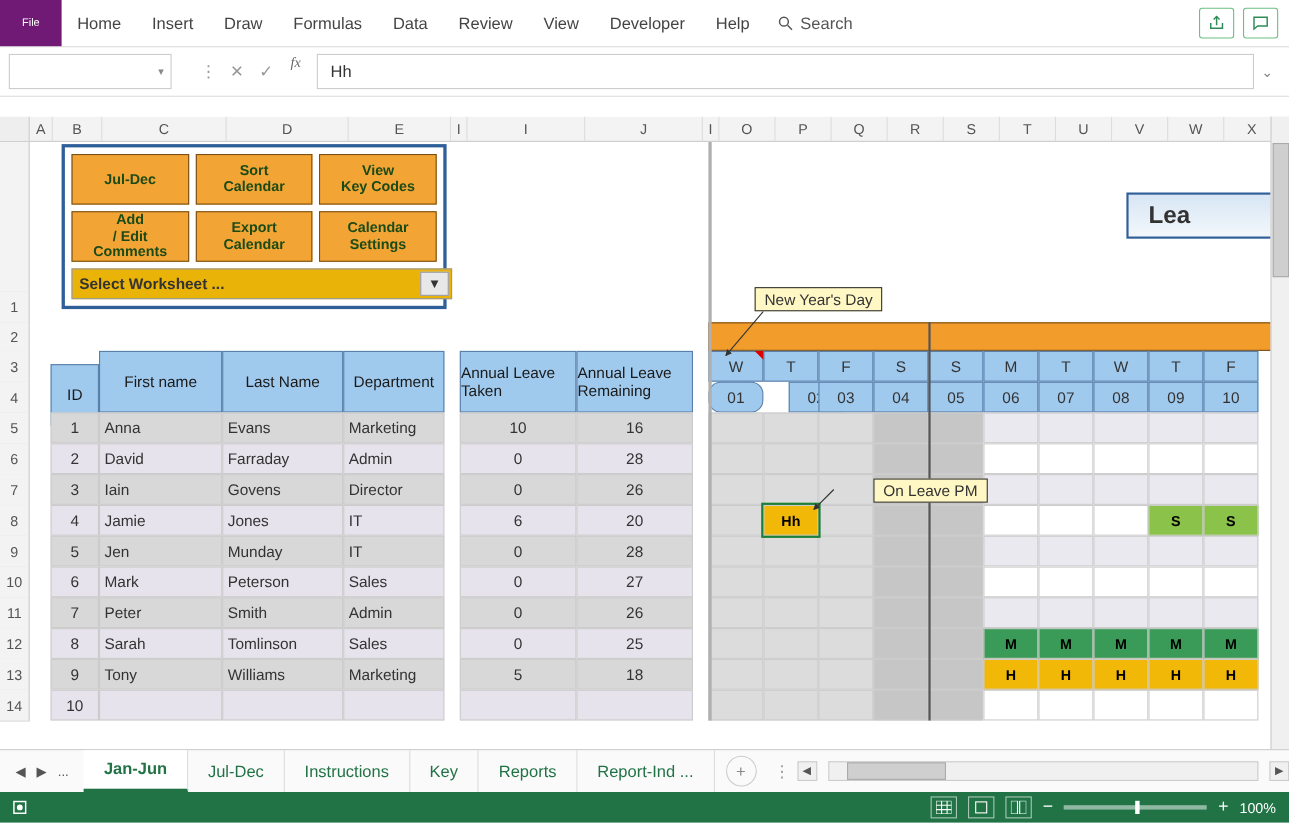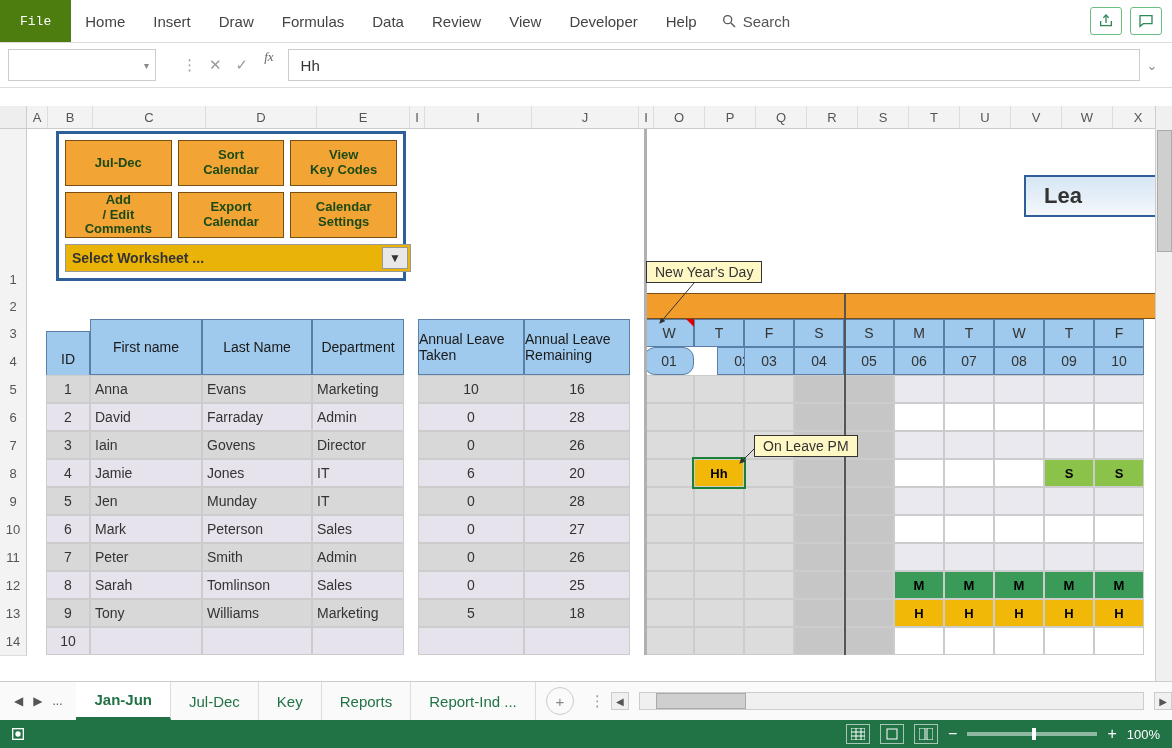--- a/index.html
+++ b/index.html
@@ -15,27 +15,26 @@
   }
   
   .ribbon {
     display: flex;
     align-items: stretch;
     height: 42px;
     border-bottom: 1px solid #ddd;
     background: #fff;
   }
   .file-tab {
-    background: #4d7c0f;
+    background: #701a75;
     color: #fff;
     padding: 0 20px;
     display: flex;
     align-items: center;
-    font-size: 13px;
-    font-family: Liberation Mono, monospace;
+    font-size: 10px;
   }
   .ribbon-tab {
     padding: 0 14px;
     display: flex;
     align-items: center;
     color: #444;
     font-size: 15px;
     cursor: default;
     text-align: center;
   }
@@ -288,20 +287,21 @@
     box-sizing: border-box;
   }
   .tooltip {
     position: absolute;
     background: #fff7c4;
     border: 1px solid #333;
     padding: 2px 8px;
     font-size: 14px;
     white-space: nowrap;
     z-index: 20;
+    margin-left: 40px;
   }
   .redtri {
     position:absolute;
     width:0; height:0;
     border-top: 8px solid #d00;
     border-left: 8px solid transparent;
   }
   .arrowline {
     position:absolute;
     z-index: 15;
@@ -787,20 +787,21 @@
 
 <div class="sheet-bar">
   <div class="sb-nav">
     <span>◀</span>
     <span>▶</span>
     <span>...</span>
   </div>
   <div class="sb-tabs" id="sheettabs">
       <div class="sb-tab active">Jan-Jun</div>
       <div class="sb-tab">Jul-Dec</div>
+      <div class="sb-tab">Instructions</div>
       <div class="sb-tab">Key</div>
       <div class="sb-tab">Reports</div>
       <div class="sb-tab">Report-Ind ...</div>
     </div>
   <div class="sb-add">+</div>
   <span style="color:#999; padding:0 6px">⋮</span>
   <div class="scroll-arrow">◀</div>
   <div class="sb-scroll">
     <div class="hscroll-track">
       <div class="hscroll-thumb"></div>

